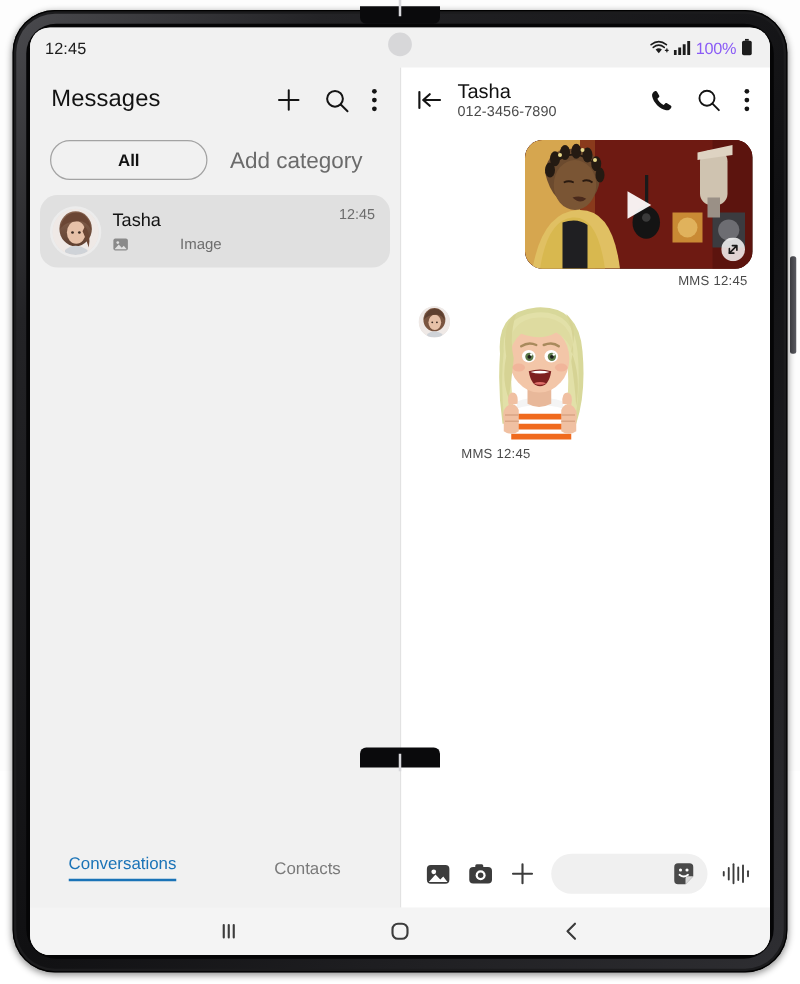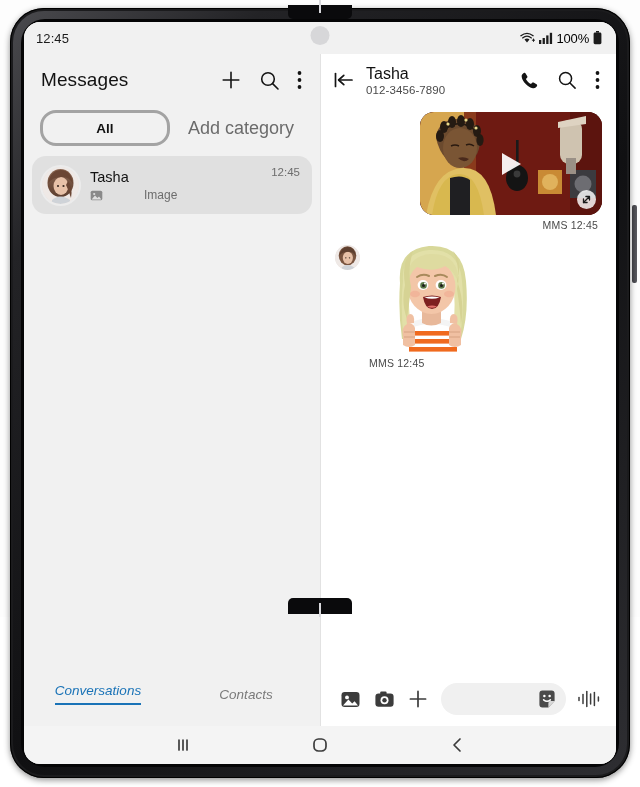--- a/index.html
+++ b/index.html
@@ -62,21 +62,21 @@
 
   
   .statusbar {
     height: 32px; flex: 0 0 32px;
     display: flex; align-items: center; justify-content: space-between;
     padding: 0 14px 0 12px;
     background: #f1f1f1;
     position: relative;
   }
   .sb-left { font-size: 13px; color: #1c1c1c; letter-spacing: .1px; }
-  .sb-right { display: flex; align-items: center; gap: 4px; color: #000000; }
+  .sb-right { display: flex; align-items: center; gap: 4px; color: #8b5cf6; }
   .sb-right .pct { font-size: 13px; letter-spacing: -.2px; }
   .camera-dot {
     position: absolute; left: 50%; top: 4px; transform: translateX(-50%);
     width: 19px; height: 19px; border-radius: 50%;
     background: #d7d7d9;
   }
 
   
   .panes { flex: 1; display: flex; min-height: 0; }
 
@@ -92,21 +92,21 @@
     padding: 0 14px 0 17px; gap: 0;
   }
   .app-title { font-size: 19px; color: #121212; font-weight: 400; flex: 1; letter-spacing: .1px; }
   .hdr-icons { display: flex; align-items: center; gap: 17px; padding-right: 4px; }
 
   .chips-row {
     height: 44px; display: flex; align-items: center; padding: 0 16px; gap: 18px;
   }
   .chip-all {
     width: 124px; height: 30px; border-radius: 16px;
-    border: 3px solid #a3a3a3; background: transparent;
+    border: 1px solid #a3a3a3; background: transparent;
     display: flex; align-items: center; justify-content: center;
     font-size: 13.5px; color: #111; font-weight: 700;
   }
   .chip-add { font-size: 18px; color: #6b6b6b; }
 
   .conv-list { flex: 1; padding: 6px 8px 0 8px; min-height: 0; }
   .conv-item {
     height: 58px; border-radius: 14px; background: #e0e0e0;
     display: flex; align-items: center; padding: 0 12px 0 10px; gap: 11px;
   }
@@ -123,21 +123,21 @@
 
   .bottom-tabs {
     height: 56px; display: flex; align-items: center;
     padding-bottom: 4px;
   }
   .tab {
     flex: 1; text-align: center; font-size: 13.5px; color: #7a7a7a; position: relative;
   }
   .tab.active { color: #1a73b7; }
   .tab.active .tab-label { border-bottom: 2px solid #1a73b7; padding-bottom: 5px; }
-  .tab-label { display: inline-block; font-style: italic; }
+  .tab-label { display: inline-block; }
 
   
   .pane-divider { width: 1px; background: #e2e2e2; flex: 0 0 1px; }
 
   
   .pane-right {
     flex: 1; background: #ffffff; display: flex; flex-direction: column; min-width: 0;
     position: relative;
   }
   .chat-header {

